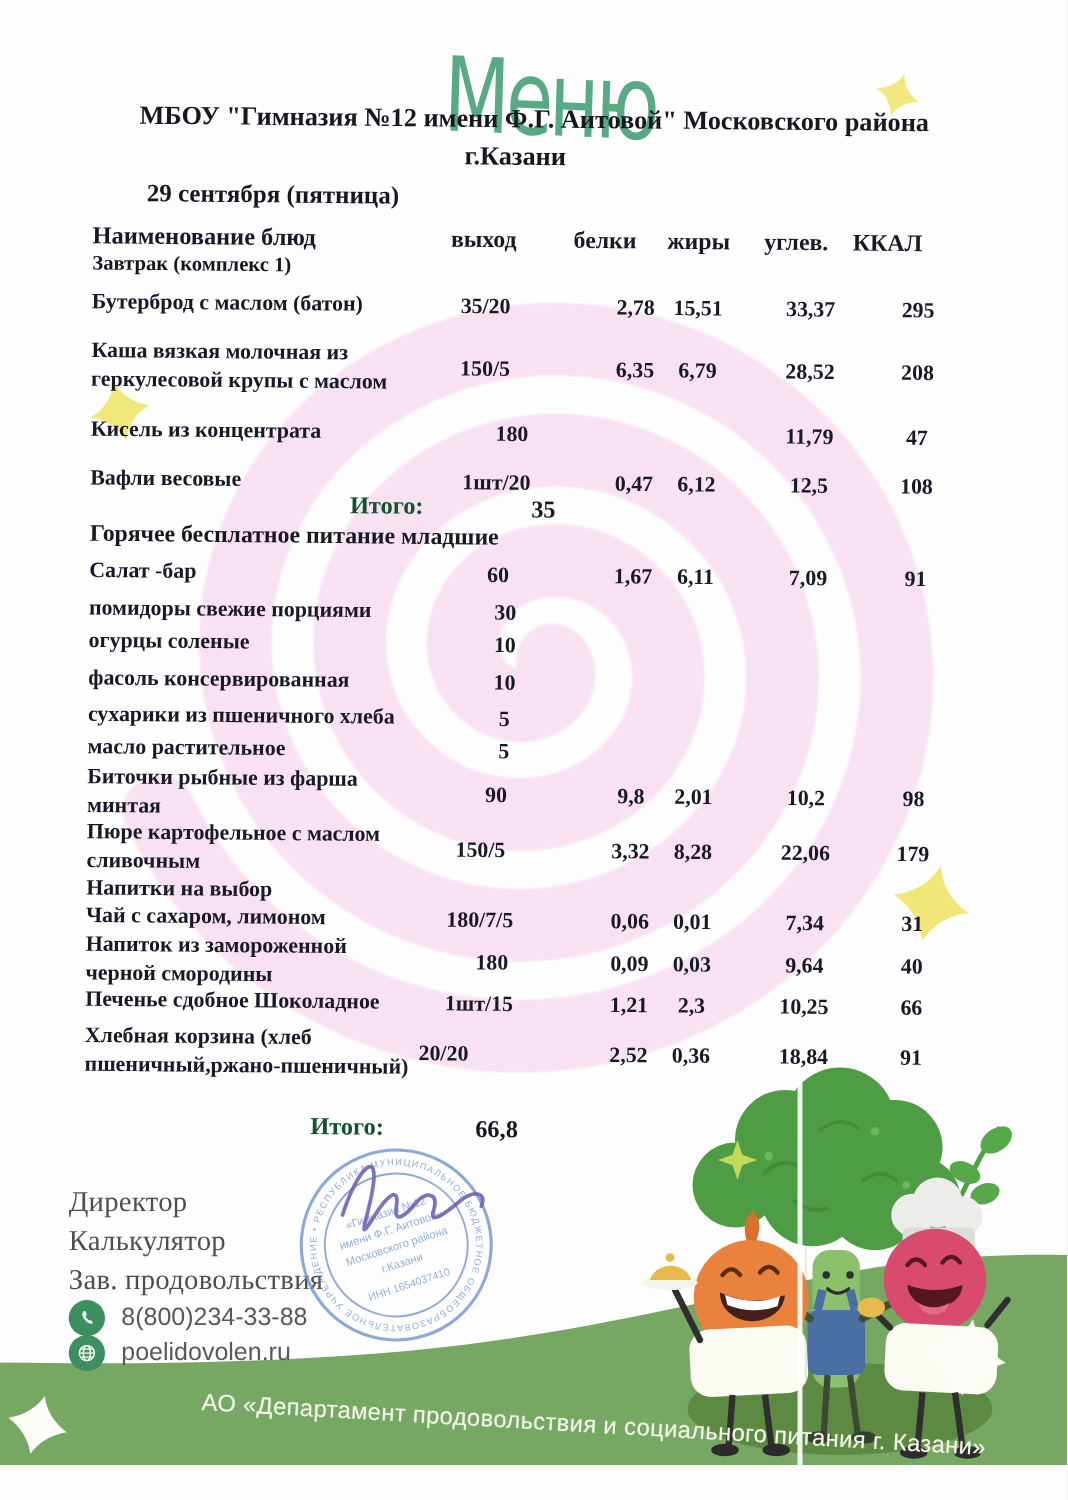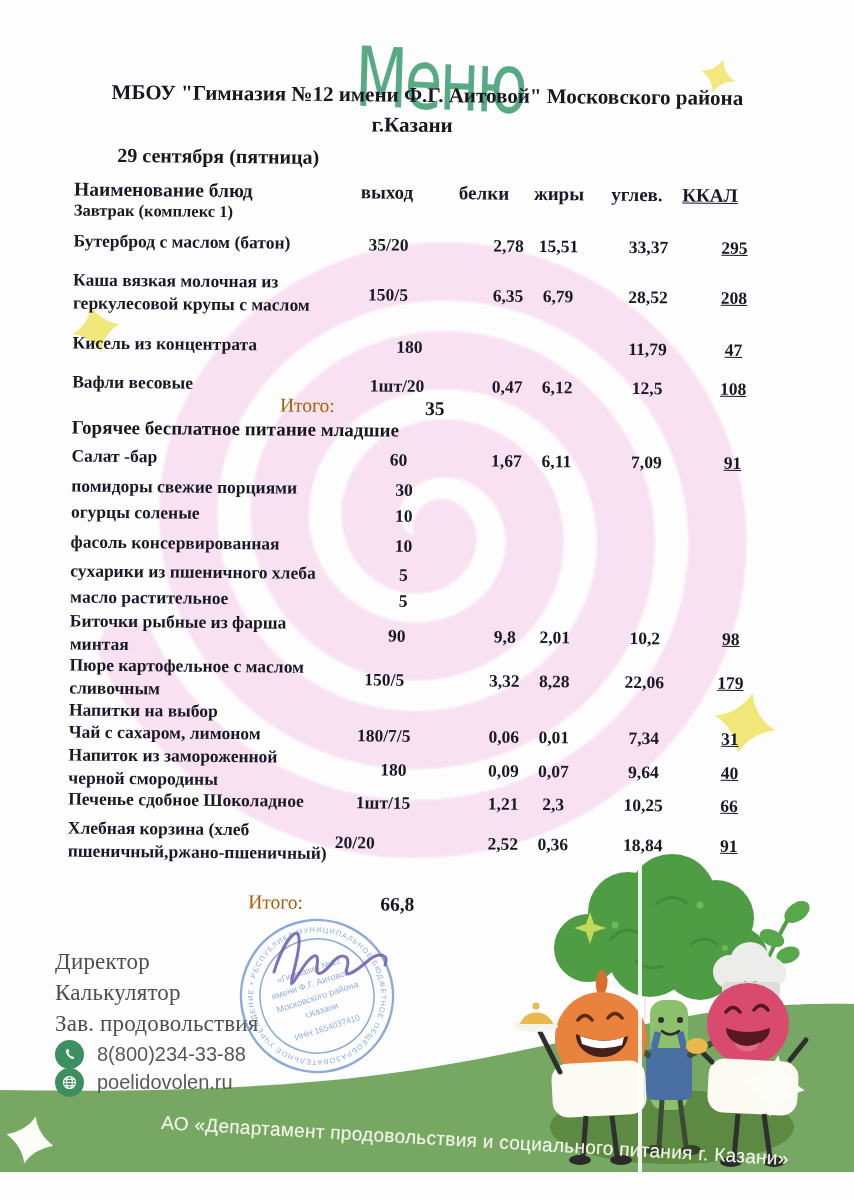--- a/index.html
+++ b/index.html
@@ -18,31 +18,31 @@
   .date-line{position:absolute;left:118px;top:144px;font-weight:bold;font-size:20px;color:#17171f;}
   .row{position:absolute;left:75px;width:700px;}
   .cell{position:absolute;top:0;height:100%;display:flex;align-items:center;justify-content:center;
         font-weight:bold;font-size:17.5px;color:#181826;white-space:nowrap;}
   .cell.name{left:0;width:272px;flex-direction:column;align-items:flex-start;justify-content:center;
         line-height:1.32;text-align:left;white-space:normal;}
   .c-v {left:252px;width:126px;}
   .c-b {left:395px;width:80px;}
   .c-zh{left:445px;width:80px;}
   .c-u {left:530px;width:90px;}
-  .c-k {left:621px;width:80px;text-decoration:underline;}
+  .c-k {left:621px;width:80px;}
   .hdr .cell{font-size:19px;}
   .hdr .name{font-size:19.5px;}
   .hdr .c-v{left:258px;width:110px;}
   .hdr .c-b{left:370px;width:80px;}
   .hdr .c-zh{left:445px;width:80px;}
   .hdr .c-u{left:528px;width:70px;}
   .hdr .c-k{left:601px;width:70px;}
   .sec{position:absolute;left:75px;font-weight:bold;font-size:19px;color:#17171f;}
   .sub{font-size:16.5px;}
-  .itogo-label{position:absolute;font-weight:normal;font-size:19.5px;color:#a16207;}
+  .itogo-label{position:absolute;font-weight:bold;font-size:19.5px;color:#14532d;}
   .itogo-value{position:absolute;font-weight:bold;font-size:19.5px;color:#17171f;}
   .sh22 {transform:translateX(22px);}  .sh18 {transform:translateX(18px);}
   .sh12 {transform:translateX(12px);}  .sh10 {transform:translateX(10px);}
   .shm28{transform:translateX(-28px);}
   
   .bottom-svg{position:absolute;left:0;top:0;width:854px;height:1200px;pointer-events:none;}
   .contact{position:absolute;left:55px;top:946px;font-family:Liberation Serif, serif;color:#4e4e4e;}
   .contact .role{font-size:23px;line-height:31px;letter-spacing:.2px;}
   .contact-row{position:absolute;left:55px;display:flex;align-items:center;gap:13px;
         font-family:"Liberation Sans",sans-serif;color:#585858;font-size:20px;}
@@ -221,21 +221,21 @@
       <div class="cell c-k">31</div>
     </div>
 
     <div class="row" style="top:742px;height:50px">
       <div class="cell name">
         <span>Напиток из замороженной</span>
           <span>черной смородины</span>
         </div>
       <div class="cell c-v sh10">180</div>
       <div class="cell c-b">0,09</div>
-      <div class="cell c-zh">0,07</div>
+      <div class="cell c-zh">0,03</div>
       <div class="cell c-u">9,64</div>
       <div class="cell c-k">40</div>
     </div>
 
     <div class="row" style="top:786px;height:28px">
       <div class="cell name">
           <span>Печенье сдобное Шоколадное</span>
         </div>
       <div class="cell c-v">1шт/15</div>
       <div class="cell c-b">1,21</div>

